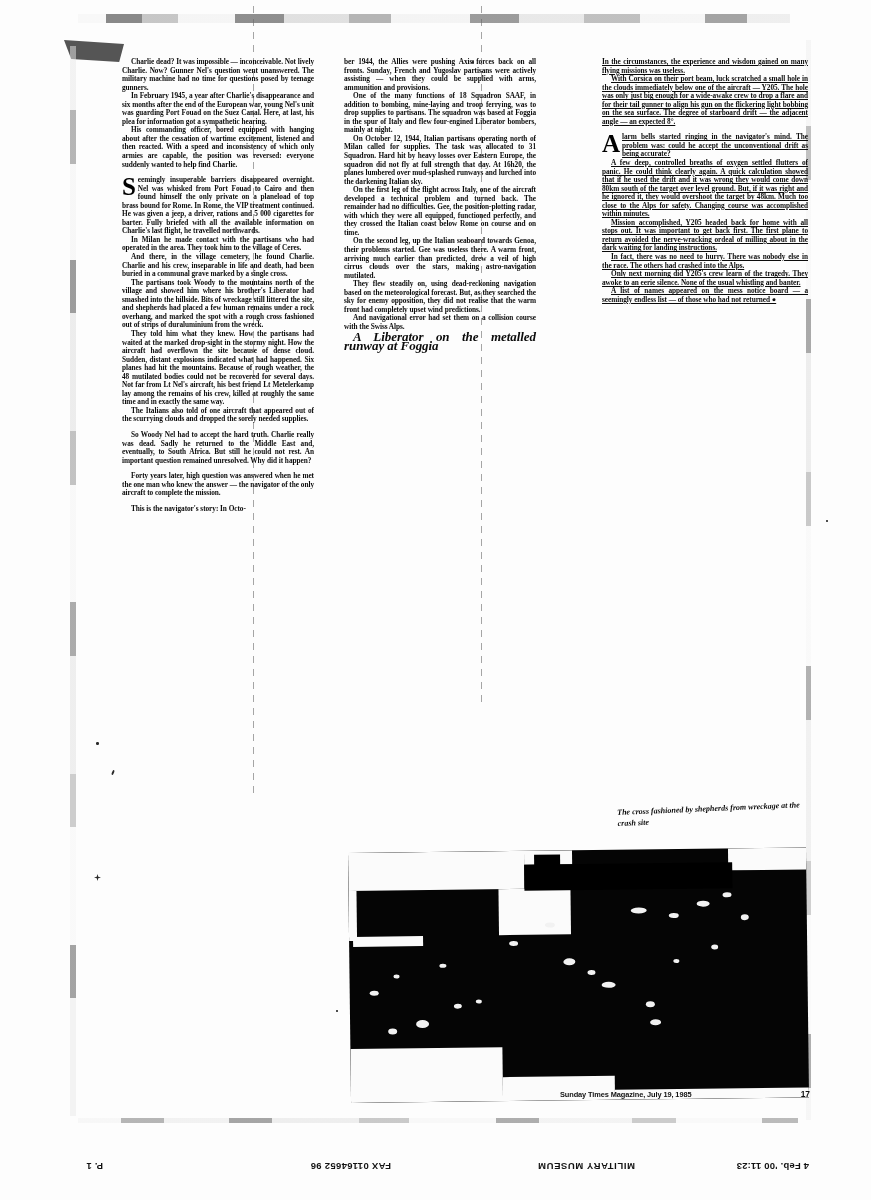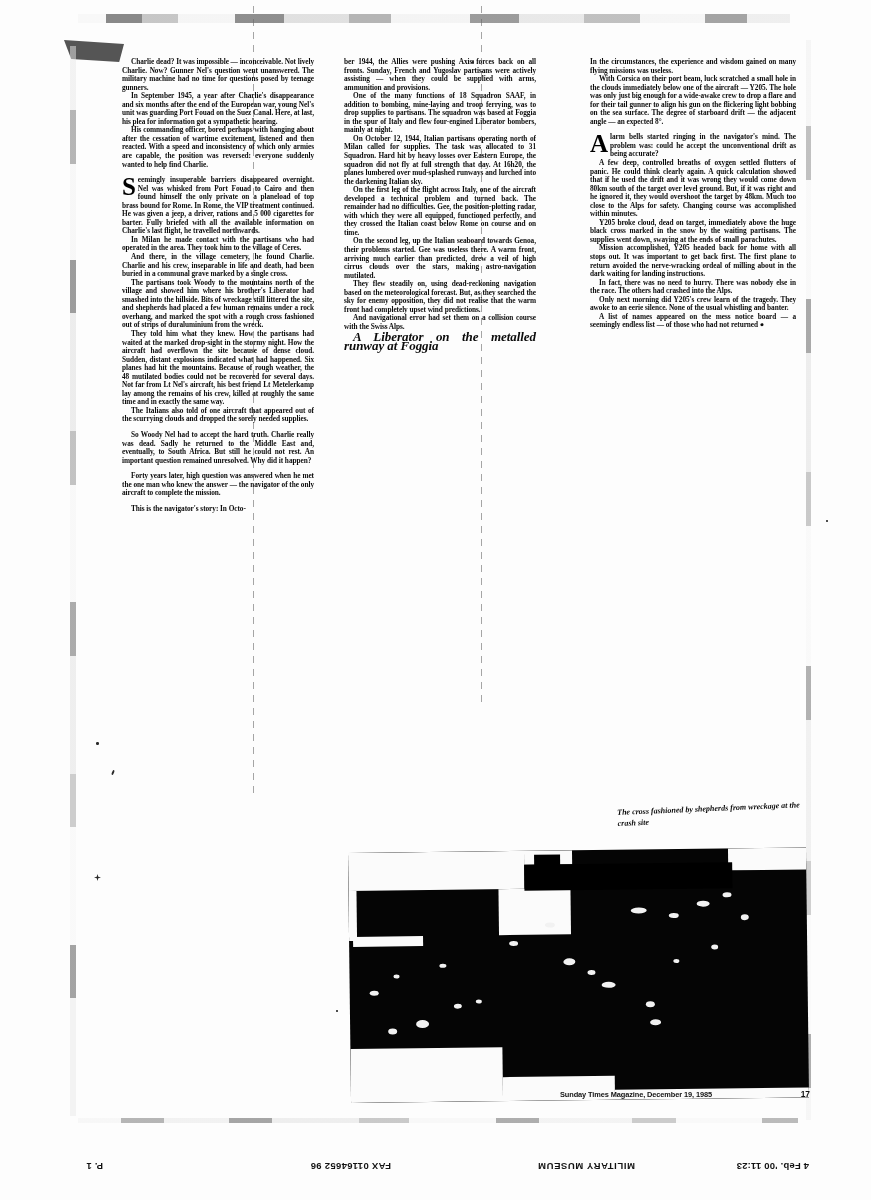--- a/index.html
+++ b/index.html
@@ -48,21 +48,21 @@
     line-height:8.55px;
     text-align:justify;
     color:#0b0b0b;
     font-family:"Liberation Serif", serif;
     font-weight:700;
     letter-spacing:-0.05px;
     -webkit-font-smoothing:none;
   }
   #col-1{left:44px;width:192px;}
   #col-2{left:266px;width:192px;}
-  #col-3{left:512px;width:206px;}
+  #col-3{left:524px;width:206px;text-decoration:underline;}
 
   .col p{margin:0 0 0 0;text-indent:9px;}
   .col p.noindent{text-indent:0;}
   .col p.gap{margin-top:7px;}
 
   
   .colrule{position:absolute;top:6px;width:1px;height:790px;
     background:repeating-linear-gradient(180deg,#6a6a6a 0 7px,transparent 7px 13px);
     opacity:.6;}
   #rule-1{left:253px;}
@@ -158,22 +158,22 @@
   <div class="speck" style="left:560px;top:1060px;width:2px;height:2px;"></div>
   <div class="speck" style="left:472px;top:60px;width:2px;height:4px;"></div>
 
   <div class="colrule" id="rule-1"></div>
   <div class="colrule" id="rule-2"></div>
 
   <div id="article">
 
     <div class="col" id="col-1">
       <p>Charlie dead? It was impossible — inconceivable. Not lively Charlie. Now? Gunner Nel's question went unanswered. The military machine had no time for questions posed by teenage gunners.</p>
-      <p>In September 1945, a year after Charlie's disappearance and six months after the end of the European war, young Nel's unit was guarding Port Fouad on the Suez Canal. Here, at last, his plea for information got a sympathetic hearing.</p>
-      <p>His commanding officer, bored perhaps with hanging about after the cessation of wartime excitement, listened and then reacted. With a speed and inconsistency of which only armies are capable, the position was reversed: everyone suddenly wanted to help find Charlie.</p>
+      <p>In February 1945, a year after Charlie's disappearance and six months after the end of the European war, young Nel's unit was guarding Port Fouad on the Suez Canal. Here, at last, his plea for information got a sympathetic hearing.</p>
+      <p>His commanding officer, bored equipped with hanging about after the cessation of wartime excitement, listened and then reacted. With a speed and inconsistency of which only armies are capable, the position was reversed: everyone suddenly wanted to help find Charlie.</p>
       <p class="noindent gap"><span class="dropcap">S</span><span>eemingly insuperable barriers disappeared overnight. Nel was whisked from Port Fouad to Cairo and then found himself the only private on a planeload of top brass bound for Rome. In Rome, the VIP treatment continued. He was given a jeep, a driver, rations and 5 000 cigarettes for barter. Fully briefed with all the available information on Charlie's last flight, he travelled northwards.</span></p>
       <p>In Milan he made contact with the partisans who had operated in the area. They took him to the village of Ceres.</p>
       <p>And there, in the village cemetery, he found Charlie. Charlie and his crew, inseparable in life and death, had been buried in a communal grave marked by a single cross.</p>
       <p>The partisans took Woody to the mountains north of the village and showed him where his brother's Liberator had smashed into the hillside. Bits of wreckage still littered the site, and shepherds had placed a few human remains under a rock overhang, and marked the spot with a rough cross fashioned out of strips of duraluminium from the wreck.</p>
       <p>They told him what they knew. How the partisans had waited at the marked drop-sight in the stormy night. How the aircraft had overflown the site because of dense cloud. Sudden, distant explosions indicated what had happened. Six planes had hit the mountains. Because of rough weather, the 48 mutilated bodies could not be recovered for several days. Not far from Lt Nel's aircraft, his best friend Lt Metelerkamp lay among the remains of his crew, killed at roughly the same time and in exactly the same way.</p>
       <p>The Italians also told of one aircraft that appeared out of the scurrying clouds and dropped the sorely needed supplies.</p>
       <p class="gap">So Woody Nel had to accept the hard truth. Charlie really was dead. Sadly he returned to the Middle East and, eventually, to South Africa. But still he could not rest. An important question remained unresolved. Why did it happen?</p>
       <p class="gap">Forty years later, high question was answered when he met the one man who knew the answer — the navigator of the only aircraft to complete the mission.</p>
       <p class="gap">This is the navigator's story: In Octo-</p>
     </div>
@@ -187,21 +187,20 @@
       <p>They flew steadily on, using dead-reckoning navigation based on the meteorological forecast. But, as they searched the sky for enemy opposition, they did not realise that the warm front had completely upset wind predictions.</p>
       <p>And navigational error had set them on a collision course with the Swiss Alps.</p>
       <p class="caption-inline">A Liberator on the metalled runway at Foggia</p>
     </div>
 
     <div class="col" id="col-3">
       <p class="noindent">In the circumstances, the experience and wisdom gained on many flying missions was useless.</p>
       <p>With Corsica on their port beam, luck scratched a small hole in the clouds immediately below one of the aircraft — Y205. The hole was only just big enough for a wide-awake crew to drop a flare and for their tail gunner to align his gun on the flickering light bobbing on the sea surface. The degree of starboard drift — the adjacent angle — an expected 8°.</p>
       <p class="noindent gap"><span class="dropcap">A</span><span>larm bells started ringing in the navigator's mind. The problem was: could he accept the unconventional drift as being accurate?</span></p>
       <p>A few deep, controlled breaths of oxygen settled flutters of panic. He could think clearly again. A quick calculation showed that if he used the drift and it was wrong they would come down 80km south of the target over level ground. But, if it was right and he ignored it, they would overshoot the target by 48km. Much too close to the Alps for safety. Changing course was accomplished within minutes.</p>
-      <p>Y205 broke cloud, dead on target, immediately above the huge black cross marked in the snow by the waiting partisans. The supplies went down, swaying at the ends of small parachutes.</p>
       <p>Mission accomplished, Y205 headed back for home with all stops out. It was important to get back first. The first plane to return avoided the nerve-wracking ordeal of milling about in the dark waiting for landing instructions.</p>
       <p>In fact, there was no need to hurry. There was nobody else in the race. The others had crashed into the Alps.</p>
       <p>Only next morning did Y205's crew learn of the tragedy. They awoke to an eerie silence. None of the usual whistling and banter.</p>
       <p>A list of names appeared on the mess notice board — a seemingly endless list — of those who had not returned ●</p>
     </div>
   </div>
 
   <div id="photo-wrap">
     <div id="photo">
 
@@ -238,21 +237,21 @@
       <div class="pblob" style="left:296px;top:152px;width:9px;height:6px;"></div>
 
       <div class="pdark" style="left:176px;top:14px;width:208px;height:26px;"></div>
       <div class="pdark" style="left:186px;top:4px;width:26px;height:14px;"></div>
     </div>
   </div>
 
   <div id="photo-caption">The cross fashioned by shepherds from wreckage at the crash site</div>
 
   <div id="footer">
-    <span class="credit">Sunday Times Magazine, December 19, 1985</span>
+    <span class="credit">Sunday Times Magazine, July 19, 1985</span>
     <span class="pageno">17</span>
   </div>
 
 </div>
 
 <div id="fax-strip">
   <div id="fax-inner">
     <span class="f-date">4 Feb. '00 11:23</span>
     <span class="f-from">MILITARY MUSEUM</span>
     <span class="f-num">FAX 01164652 96</span>

